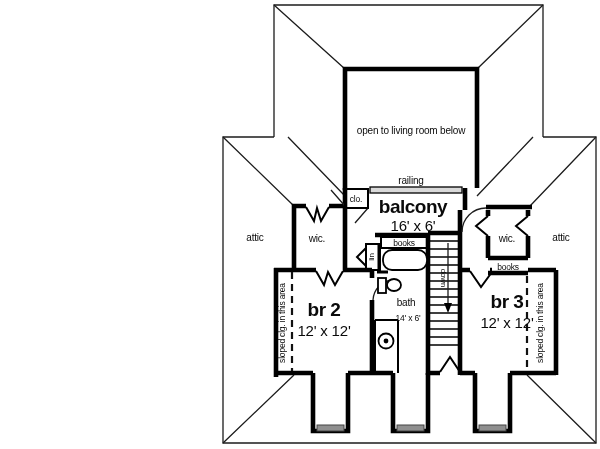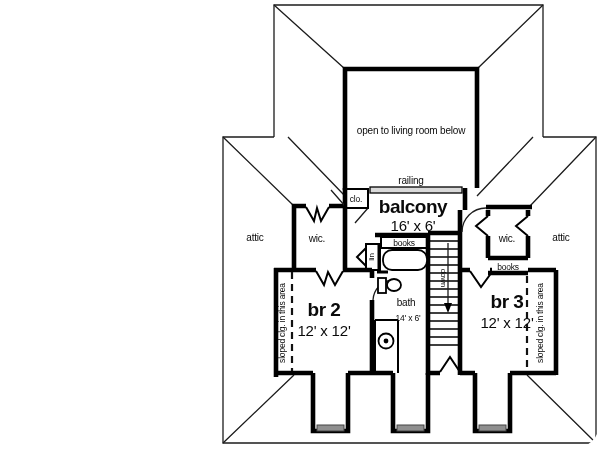--- a/index.html
+++ b/index.html
@@ -1,16 +1,16 @@
 <!DOCTYPE html>
 <html><head>
 <meta charset="utf-8">
 <style>
   html,body{margin:0;padding:0;background:#ffffff;}
-  .canvas{position:relative;width:600px;height:449px;background:#ffffff;overflow:hidden;border-radius:27px;}
+  .canvas{position:relative;width:600px;height:449px;background:#ffffff;overflow:hidden;}
   svg{display:block;}
   text{font-family:"Liberation Sans","DejaVu Sans",sans-serif;fill:#0a0a0a;letter-spacing:-0.2px;}
   .lbl{font-size:10px;}
   .lbl-sm{font-size:8.5px;}
   .room-name{font-size:19px;font-weight:bold;letter-spacing:-0.5px;}
   .room-size{font-size:15px;}
   .tiny{font-size:8px;}
   .thin{stroke:#1c1c1c;stroke-width:1.3;fill:none;}
   .thick{stroke:#000;stroke-width:4.6;fill:none;}
   .mid{stroke:#000;stroke-width:2;fill:none;}

